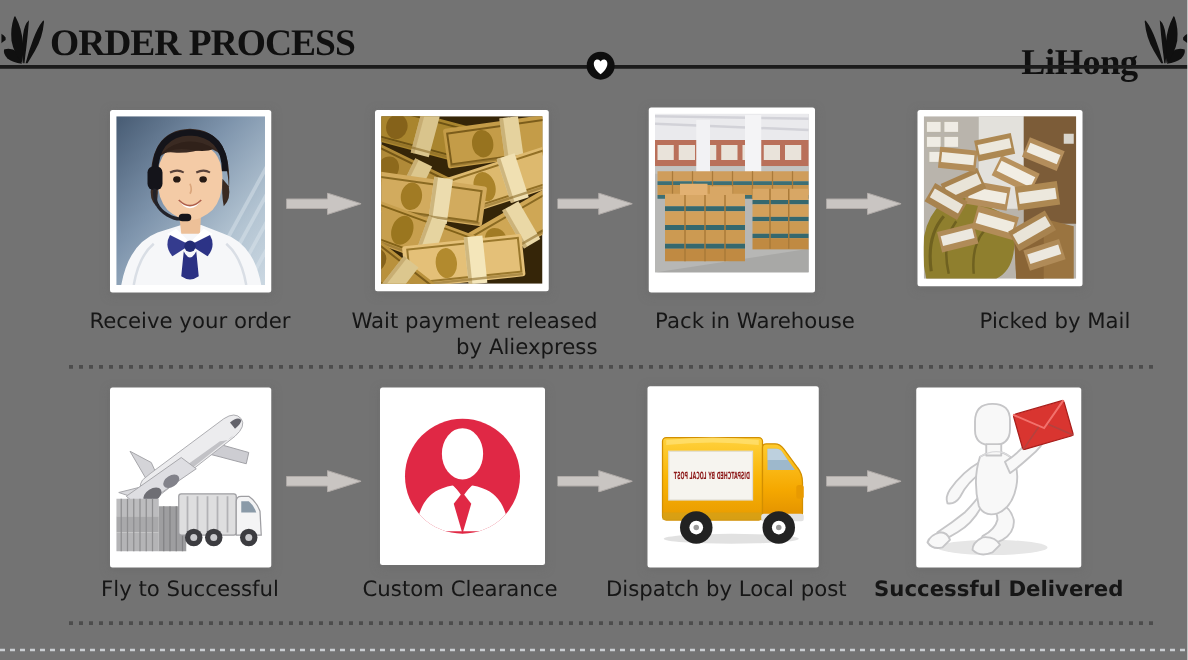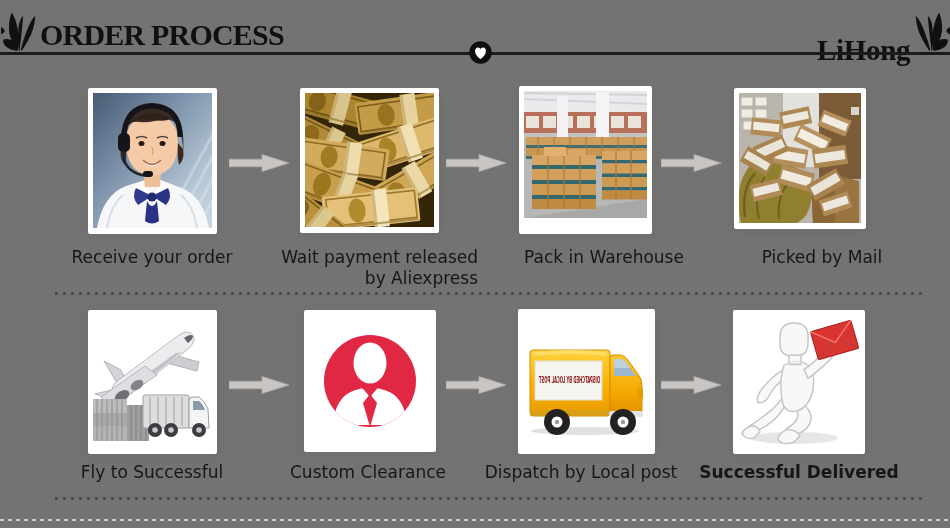--- a/index.html
+++ b/index.html
@@ -31,21 +31,21 @@
   .f8{left:733px;top:310px;width:132px;height:144px;}
   .inset-std{left:5px;top:5px;width:calc(100% - 10px);height:calc(100% - 11px);}
   .inset-tall{left:5px;top:5px;width:calc(100% - 10px);height:calc(100% - 21px);}
   
   .cap{position:absolute;font-size:17px;color:#161616;line-height:21px;
        white-space:nowrap;transform:translateX(-50%);}
   .cap2{position:absolute;left:272px;top:247px;font-size:17px;color:#161616;
         width:206px;line-height:21px;text-align:right;}
   .c1{left:152px;top:247px;}
   .c3{left:584px;top:247px;margin-left:20px;}
-  .c4{left:822px;top:247px;}
+  .c4{left:844px;top:247px;}
   .c5{left:152px;top:462px;}
   .c6{left:368px;top:462px;}
   .c7{left:581px;top:462px;}
   .c8{left:799px;top:462px;font-weight:bold;}
   
   .arrow{position:absolute;width:60px;height:18px;}
   .a1{left:229px;top:154px;} .a2{left:446px;top:154px;} .a3{left:661px;top:154px;}
   .a4{left:229px;top:376px;} .a5{left:446px;top:376px;} .a6{left:661px;top:376px;}
   
   .dots{position:absolute;height:2.6px;

